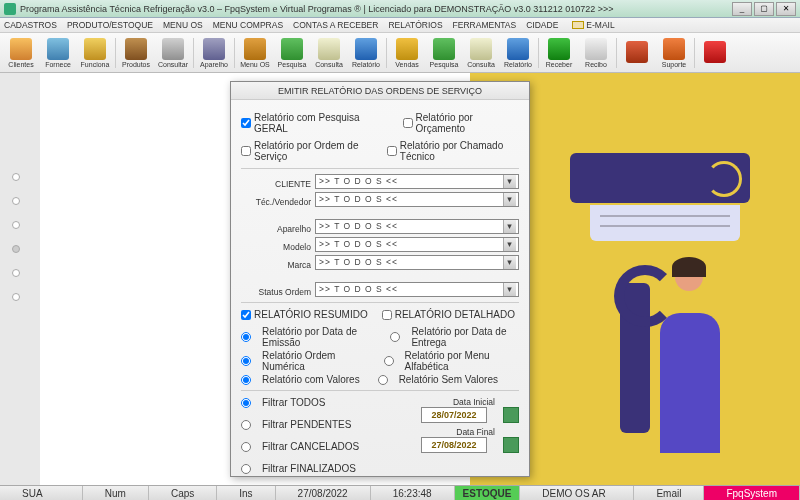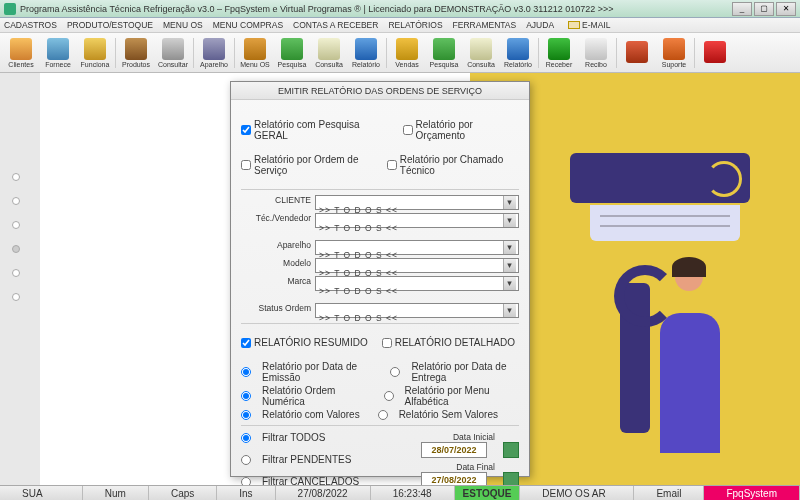--- a/index.html
+++ b/index.html
@@ -31,26 +31,26 @@
 .ac-vents::before { top:10px; } .ac-vents::after { top:20px; }
 .person { position:absolute; right:30px; bottom:0; width:140px; height:200px; }
 .person .body { position:absolute; bottom:0; left:40px; width:60px; height:140px; background:#5548c4; border-radius:20px 20px 0 0; }
 .person .head { position:absolute; top:10px; left:55px; width:28px; height:28px; background:#e8a080; border-radius:50%; }
 .person .hair { position:absolute; top:4px; left:52px; width:34px; height:20px; background:#3a2820; border-radius:50% 50% 0 0; }
 .person .wrench { position:absolute; left:0; top:30px; width:30px; height:150px; background:#3a3278; border-radius:6px; }
 .person .wrench::before { content:""; position:absolute; top:-18px; left:-6px; width:42px; height:42px; border:10px solid #3a3278; border-radius:50%; border-right-color:transparent; }
 .dialog { position:absolute; left:230px; top:8px; width:300px; height:396px; background:linear-gradient(#f8f8f8,#eee); border:1px solid #888; box-shadow:2px 2px 8px rgba(0,0,0,.3); }
 .dialog .dtitle { height:18px; text-align:center; line-height:18px; font-size:9px; color:#333; border-bottom:1px solid #ccc; background:linear-gradient(#f4f4f4,#e4e4e4); }
 .dialog .dbody { padding:6px 10px; }
-.chkrow { display:flex; gap:14px; margin:13px 0; }
+.chkrow { display:flex; gap:14px; margin:6px 0; }
 .chk { display:flex; align-items:center; gap:3px; font-size:8.5px; color:#333; }
 .chk input { width:10px; height:10px; }
-.frow { display:flex; align-items:flex-start; margin:3px 0; gap:4px; }
+.frow { display:flex; align-items:flex-end; margin:3px 0; gap:4px; }
 .frow label { width:70px; text-align:right; font-size:8.5px; color:#333; }
-.frow .combo { flex:1; height:15px; background:#fff; border:1px solid #888; font-size:8.5px; padding:8px 14px 0 3px; line-height:13px; color:#444; position:relative; letter-spacing:1px; }
+.frow .combo { flex:1; height:15px; background:#fff; border:1px solid #888; font-size:8.5px; padding:0 14px 0 3px; line-height:13px; color:#444; position:relative; letter-spacing:1px; }
 .frow .combo::after { content:"▾"; position:absolute; right:2px; top:0; font-size:9px; background:linear-gradient(#eee,#ccc); width:12px; text-align:center; border-left:1px solid #aaa; }
 .hr { height:1px; background:#ccc; margin:5px 0; }
 .radgroup { display:flex; gap:18px; margin:2px 0; }
 .rad { display:flex; align-items:center; gap:11px; font-size:8.5px; color:#333; }
 .rad input { width:10px; height:10px; }
 .filterarea { display:flex; margin-top:6px; }
 .filtercol { flex:1; }
 .datecol { width:110px; }
 .datelbl { font-size:8.5px; color:#333; text-align:right; padding-right:24px; }
 .datebox { display:flex; justify-content:flex-end; align-items:center; gap:16px; }
@@ -78,21 +78,21 @@
 </div>
 
 <div class="menubar" id="menubar">
     <span>CADASTROS</span>
     <span>PRODUTO/ESTOQUE</span>
     <span>MENU OS</span>
     <span>MENU COMPRAS</span>
     <span>CONTAS A RECEBER</span>
     <span>RELATÓRIOS</span>
     <span>FERRAMENTAS</span>
-    <span>AJUDA</span>
+    <span>CIDADE</span>
     <span class="email"><span class="email-icon"></span>E-MAIL</span>
   </div>
 
 <div class="toolbar" id="toolbar">
     <div class="tbitem">
       <div class="ticon ic-people"></div>
       <div class="tlabel">Clientes</div>
     </div>
     <div class="tbitem">
       <div class="ticon ic-group"></div>

